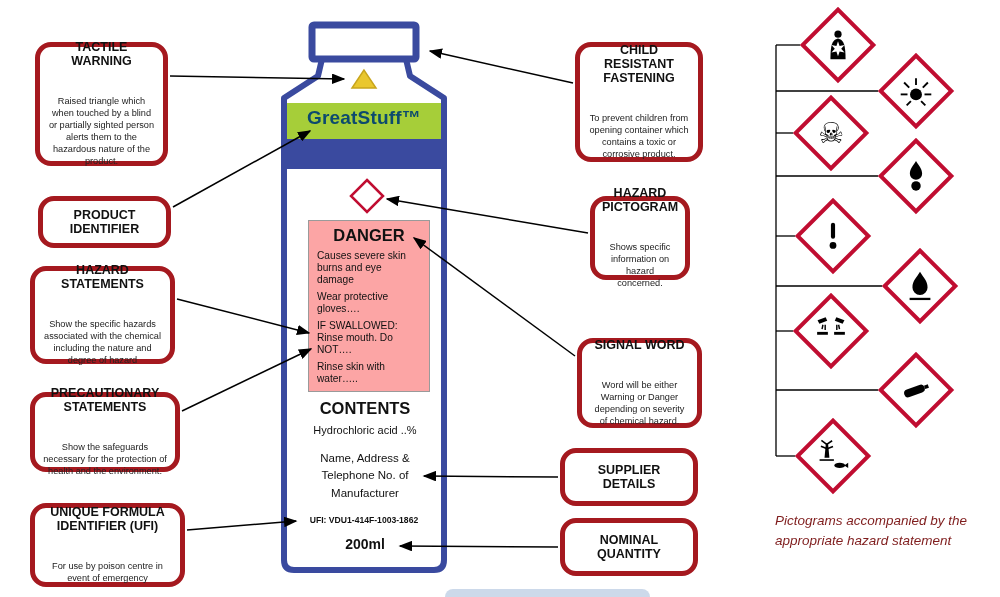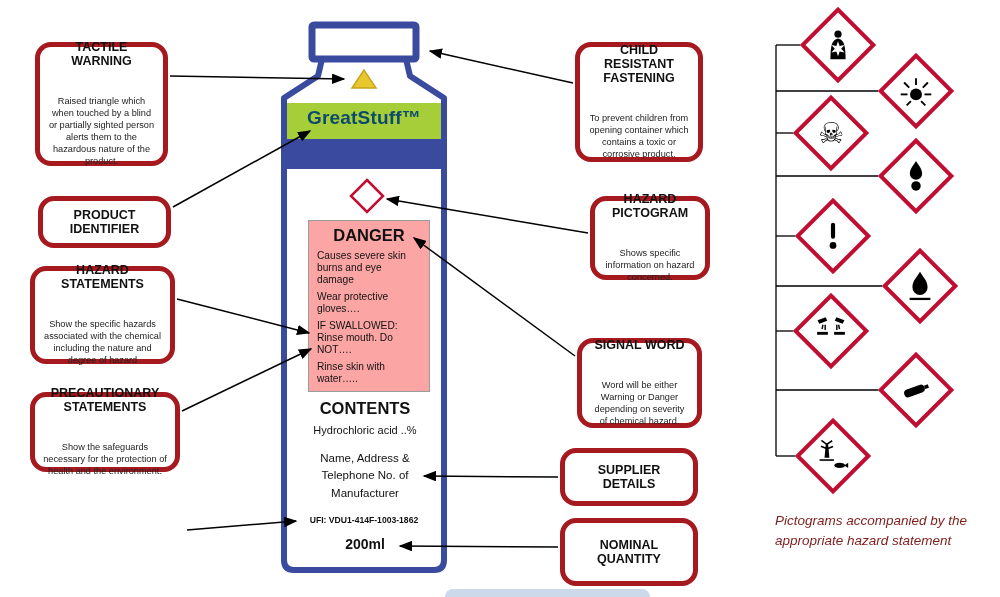--- a/index.html
+++ b/index.html
@@ -87,37 +87,41 @@
     <div class="callout-title">PRODUCT IDENTIFIER</div>
   </div>
   <div class="callout" style="left:30px;top:266px;width:145px;height:98px">
     <div class="callout-title">HAZARD STATEMENTS</div>
     <div class="callout-desc">Show the specific hazards associated with the chemical including the nature and degree of hazard</div>
   </div>
   <div class="callout" style="left:30px;top:392px;width:150px;height:80px">
     <div class="callout-title">PRECAUTIONARY STATEMENTS</div>
     <div class="callout-desc">Show the safeguards necessary for the protection of health and the environment.</div>
   </div>
+  <div class="callout" style="left:30px;top:503px;width:155px;height:84px">
+    <div class="callout-title">UNIQUE FORMULA IDENTIFIER (UFI)</div>
+    <div class="callout-desc">For use by poison centre in event of emergency</div>
+  </div>
 
   <div class="callout" style="left:575px;top:42px;width:128px;height:120px">
     <div class="callout-title">CHILD RESISTANT FASTENING</div>
     <div class="callout-desc">To prevent children from opening container which contains a toxic or corrosive product.</div>
   </div>
-  <div class="callout" style="left:590px;top:196px;width:120px;height:84px">
+  <div class="callout" style="left:590px;top:196px;width:100px;height:84px">
     <div class="callout-title">HAZARD PICTOGRAM</div>
     <div class="callout-desc">Shows specific information on hazard concerned.</div>
   </div>
   <div class="callout" style="left:577px;top:338px;width:125px;height:90px">
     <div class="callout-title">SIGNAL WORD</div>
     <div class="callout-desc">Word will be either Warning or Danger depending on severity of chemical hazard.</div>
   </div>
   <div class="callout" style="left:560px;top:448px;width:138px;height:58px">
     <div class="callout-title">SUPPLIER DETAILS</div>
   </div>
-  <div class="callout" style="left:560px;top:518px;width:138px;height:68px">
+  <div class="callout" style="left:560px;top:518px;width:138px;height:58px">
     <div class="callout-title">NOMINAL QUANTITY</div>
   </div>
 
   <div class="ghs" style="left:811px;top:18px">
     <div class="ghs-inner">
       <svg width="34" height="34" viewBox="0 0 36 36">
         <circle cx="18" cy="6.5" r="3.8" fill="#000"></circle>
         <path d="M18 11 C12.5 12.5, 10 16, 10 33 L26 33 C26 16, 23.5 12.5, 18 11 Z" fill="#000"></path>
         <polygon points="18,14 19.7,19.1 24.9,18 21.4,22 24.9,26 19.7,24.9 18,30 16.3,24.9 11.1,26 14.6,22 11.1,18 16.3,19.1" fill="#fff"></polygon>
       </svg>

